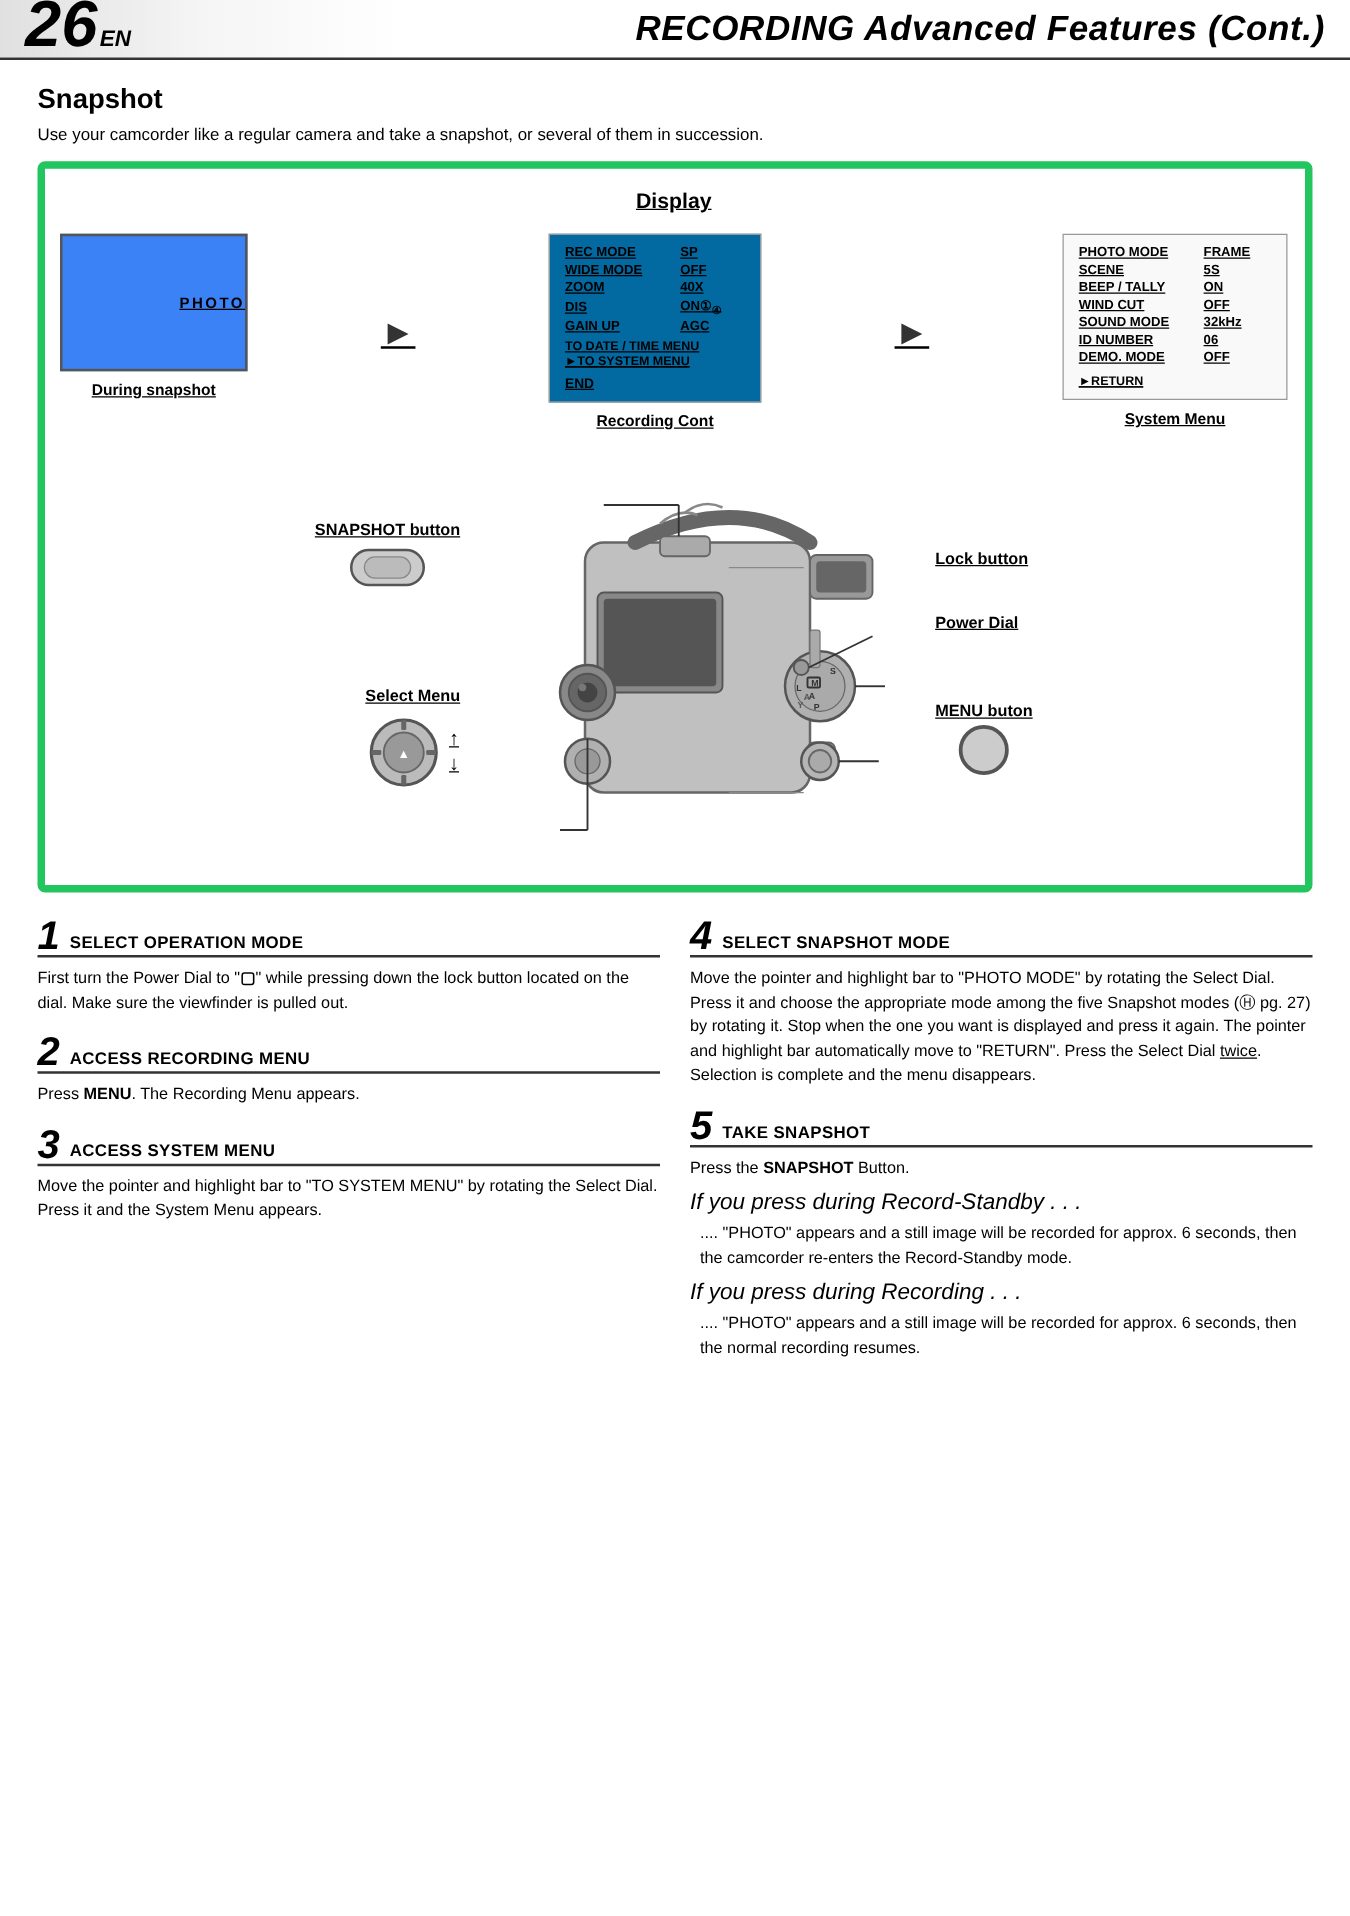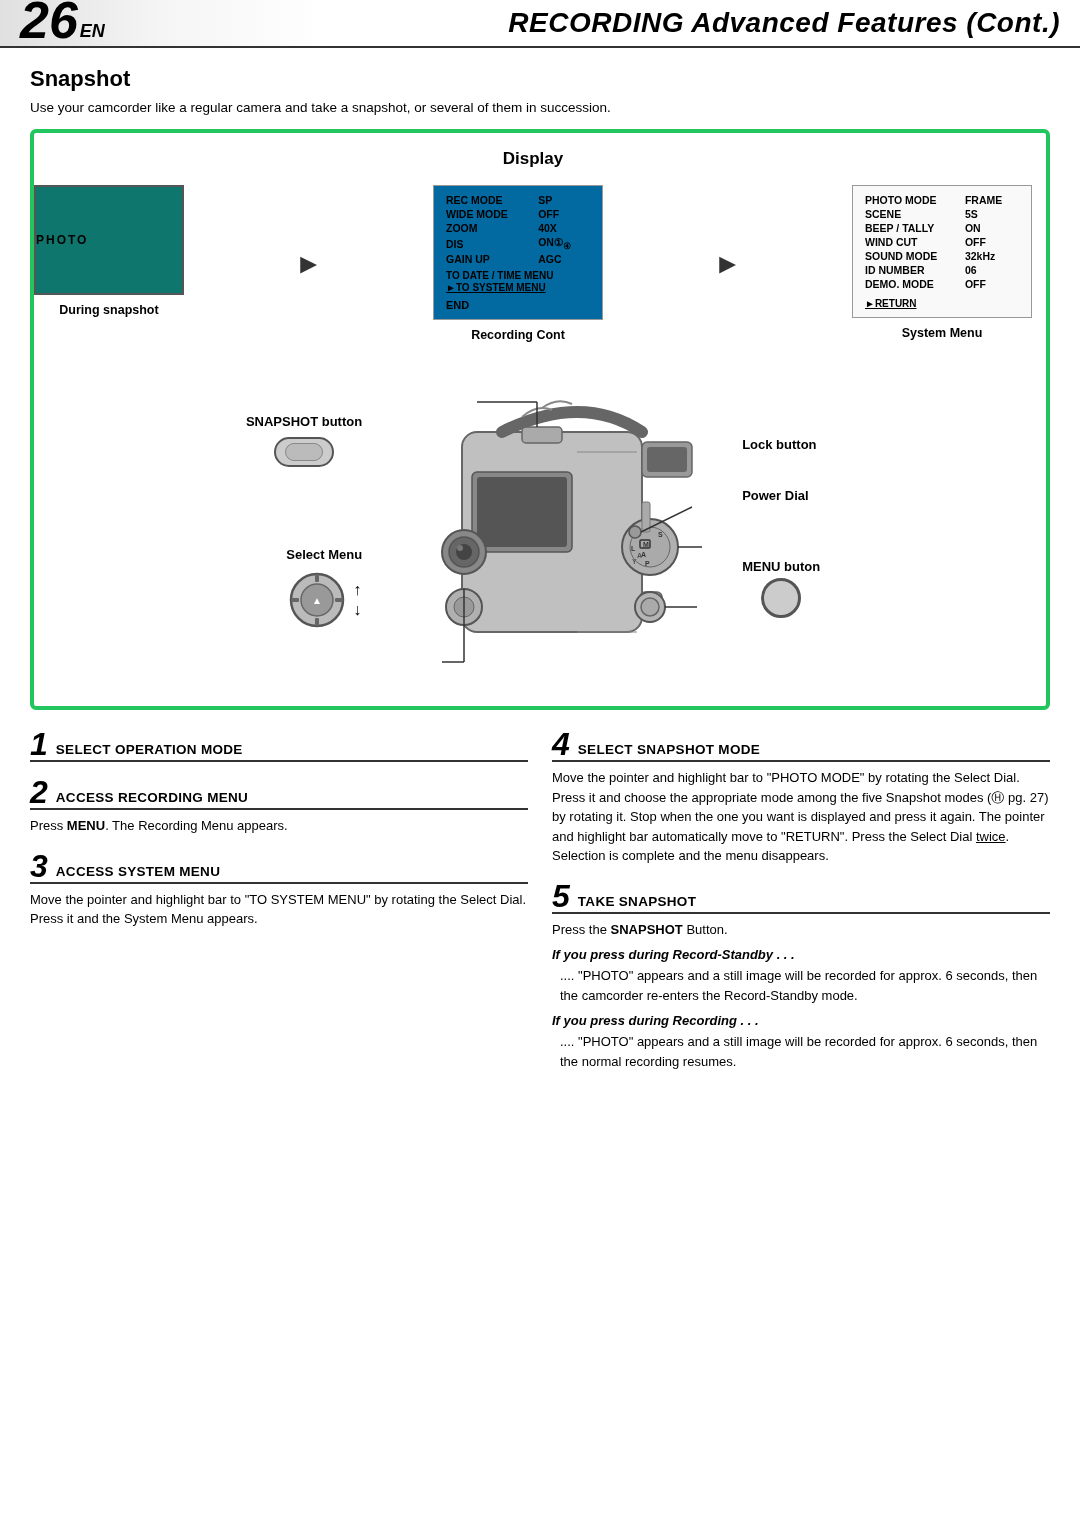--- a/index.html
+++ b/index.html
@@ -58,25 +58,26 @@
       margin-bottom: 8px;
     }
 
     .intro-text {
       font-size: 13.5px;
       margin-bottom: 14px;
     }
 
     
     .display-box {
-      border: 4px solid #22c55e;
+      border: 6px solid #22c55e;
       border-radius: 6px;
-      padding: 16px 14px 14px 0;
+      padding: 16px 14px 14px 12px;
       margin-bottom: 18px;
       position: relative;
+      text-decoration: underline;
     }
     .display-label {
       font-size: 17px;
       font-weight: bold;
       text-align: center;
       margin-bottom: 16px;
     }
 
     
     .display-panels {
@@ -90,24 +91,24 @@
       display: flex;
       flex-direction: column;
       align-items: center;
     }
 
     
     .camera-display {
       width: 150px;
       height: 110px;
       border: 2px solid #555;
-      background: #0f766e;
+      background: #3b82f6;
       display: flex;
       align-items: center;
-      justify-content: flex-start;
+      justify-content: flex-end;
       font-size: 12px;
       font-weight: bold;
       letter-spacing: 2px;
     }
 
     
     .menu-panel {
       border: 1px solid #999;
       background: #0369a1;
       padding: 8px 12px;
@@ -264,23 +265,23 @@
     .step-body b {
       font-weight: bold;
     }
     .step-body u {
       text-decoration: underline;
     }
 
     
     .italic-note {
       font-style: italic;
-      font-weight: bold;
+      font-weight: normal;
       margin: 8px 0 4px 0;
-      font-size: 13px;
+      font-size: 18px;
     }
     .note-text {
       font-size: 13px;
       line-height: 1.5;
       padding-left: 8px;
     }
 
     
     svg.camcorder-svg {
       width: 340px;
@@ -514,20 +515,23 @@
 
   <div class="steps-section">
 
     <div>
 
       <div class="step">
         <div class="step-header">
           <span class="step-num">1</span>
           <span class="step-title">SELECT OPERATION MODE</span>
         </div>
+        <div class="step-body">
+          First turn the Power Dial to "<b>▢</b>" while pressing down the lock button located on the dial. Make sure the viewfinder is pulled out.
+        </div>
       </div>
 
       <div class="step">
         <div class="step-header">
           <span class="step-num">2</span>
           <span class="step-title">ACCESS RECORDING MENU</span>
         </div>
         <div class="step-body">
           Press <b>MENU</b>. The Recording Menu appears.
         </div>

